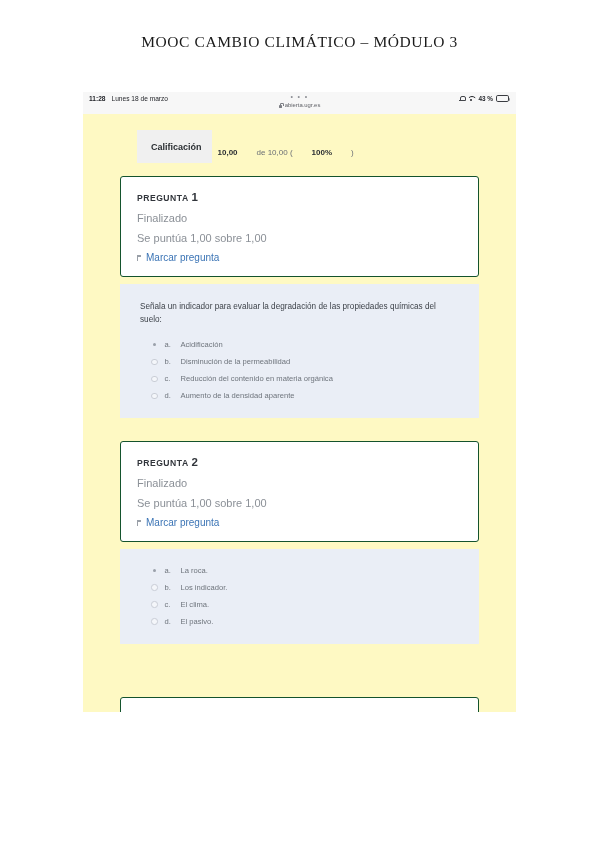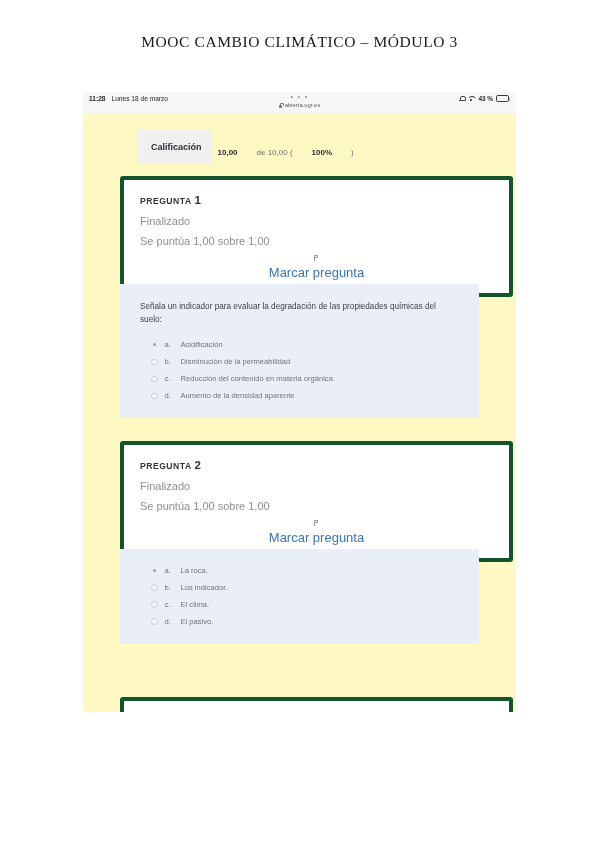--- a/index.html
+++ b/index.html
@@ -227,23 +227,23 @@
     color: #6a6f75;
     white-space: nowrap;
     gap: 19px;
   }
   .grade-value b { color: #2b2f33; font-weight: 700; }
 
   
   .qcard {
     position: absolute;
     left: 37px;
-    width: 393px;
+    width: 359px;
     background: #ffffff;
-    border: 4px solid #14532d;
+    border: 1px solid #14532d;
     border-radius: 3px;
     box-sizing: border-box;
     padding: 14px 16px 13px 16px;
   }
   .q-head {
     font-size: 8.6px;
     color: #31353b;
     letter-spacing: 0.5px;
     font-weight: 700;
     margin-bottom: 9px;
@@ -254,27 +254,26 @@
     letter-spacing: 0;
     margin-left: 3px;
   }
   .q-state,
   .q-mark {
     font-size: 11px;
     color: #8b9097;
     margin-bottom: 8px;
   }
   .q-flaglink {
-    font-size: 13px;
+    font-size: 10px;
     color: #3b74b5;
     display: flex;
     align-items: center;
     gap: 4px;
     cursor: pointer;
-    flex-direction: column;
   }
   .flag-ico {
     width: 5px; height: 6px;
     position: relative;
     display: inline-block;
   }
   .flag-ico::before {
     content: "";
     position: absolute;
     left: 0; top: 0;

